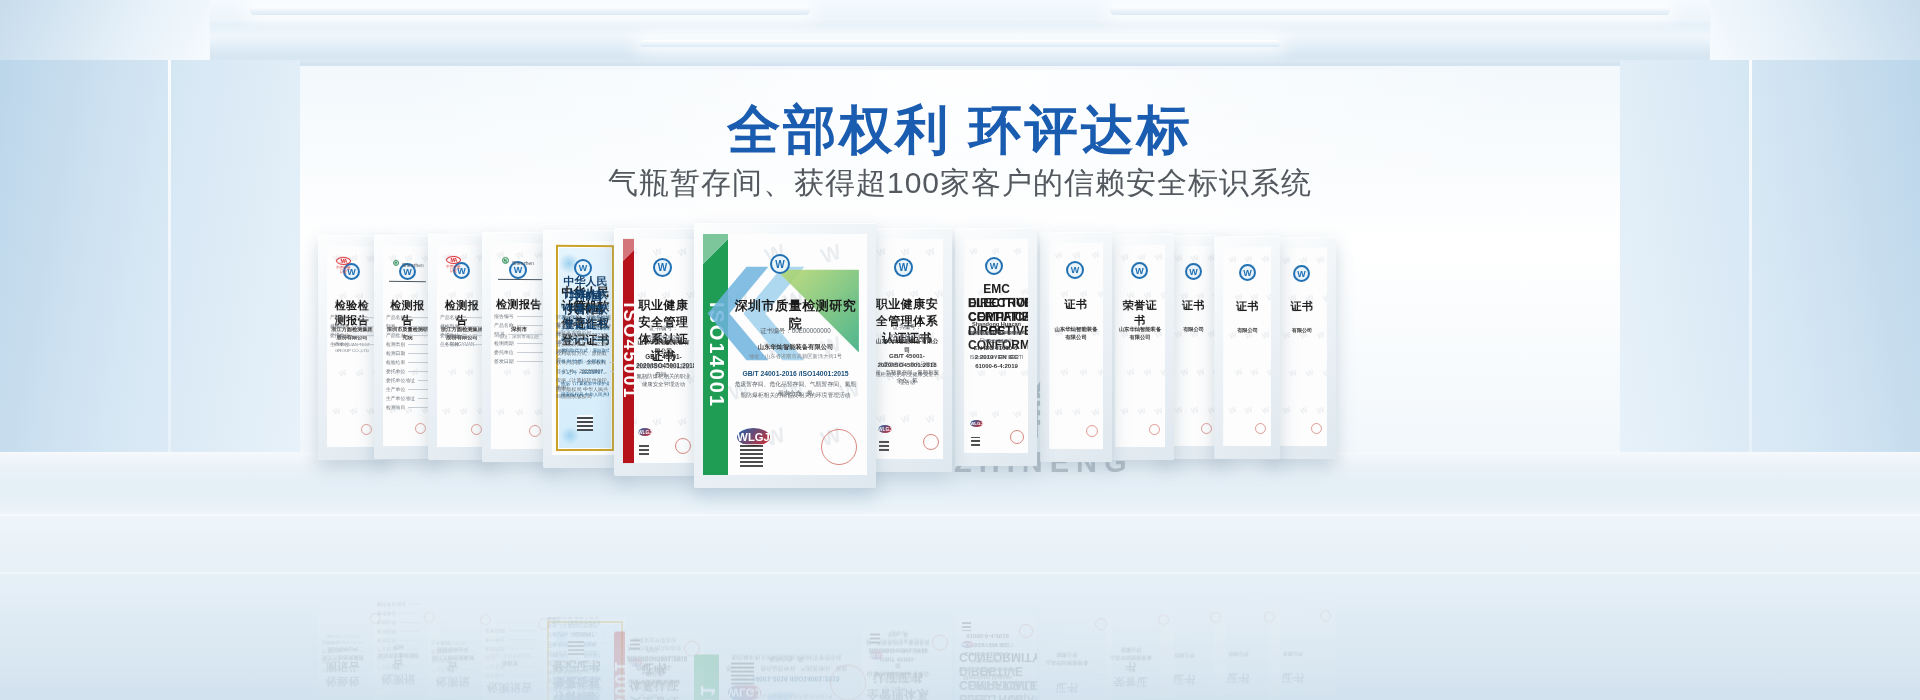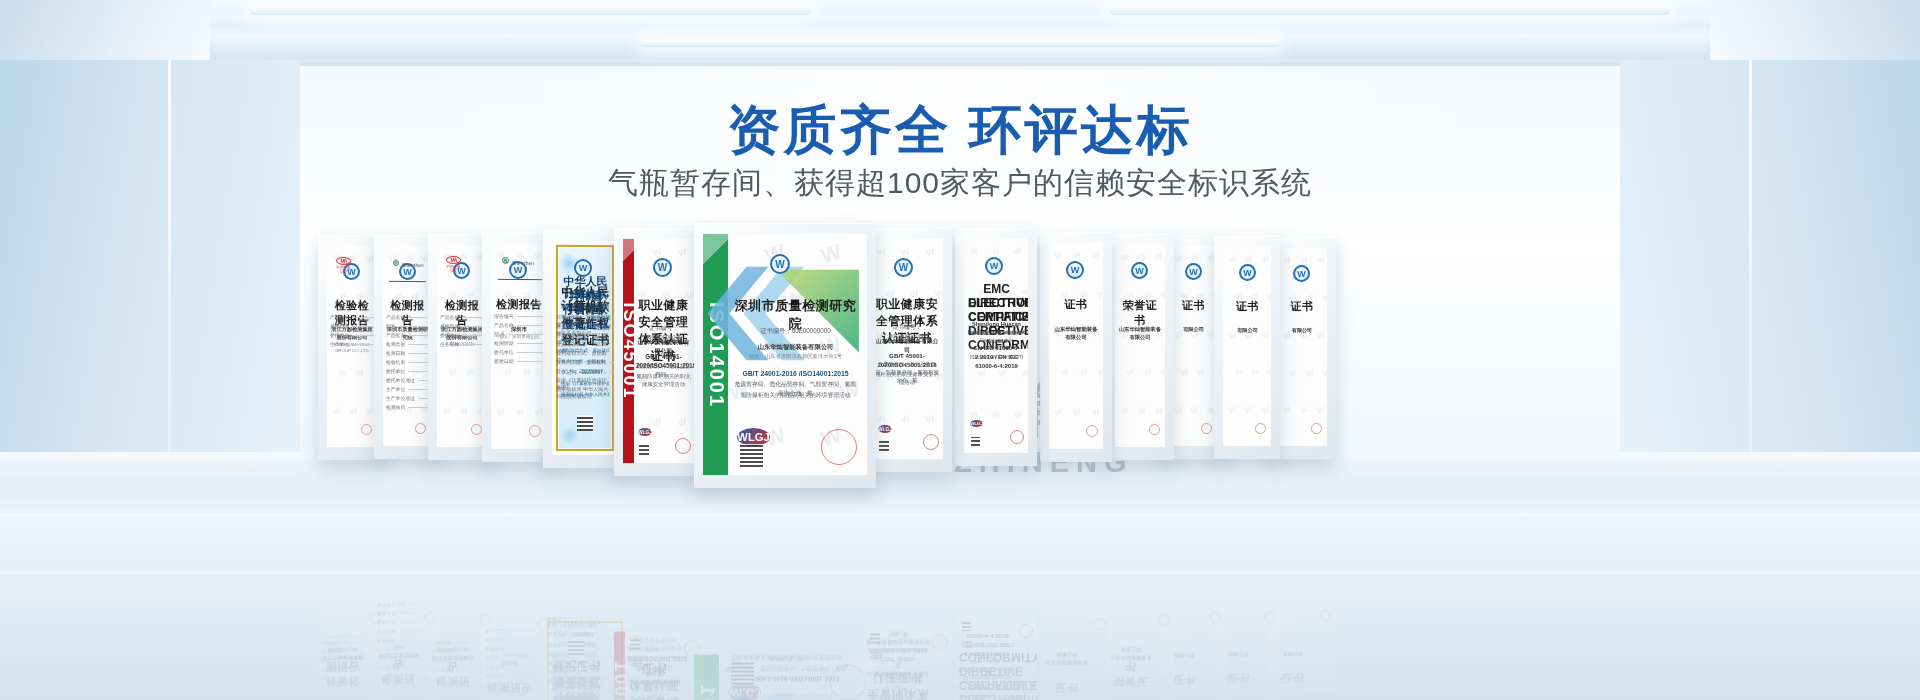--- a/index.html
+++ b/index.html
@@ -102,21 +102,21 @@
   </div>
   <div class="ceil-edge"></div>
 
   <div class="back-wall"></div>
   <div class="wall-left"></div>
   <div class="wall-right"></div>
   <div class="wall-seamL"></div>
   <div class="wall-seamR"></div>
   <div class="glow"></div>
 
-  <div class="headline">资质齐全 环评达标</div>
+  <div class="headline">全部权利 环评达标</div>
   <div class="subline">气瓶暂存间、获得超100家客户的信赖安全标识系统</div>
 
   <div class="floor">
     <div class="floor-shine" style="top:0;"></div>
     <div class="floor-line" style="left:0;top:62px;width:1920px;opacity:.6;"></div>
     <div class="floor-line" style="left:0;top:120px;width:1920px;opacity:.45;"></div>
 
   </div>
 
   <div id="cert-wall">

